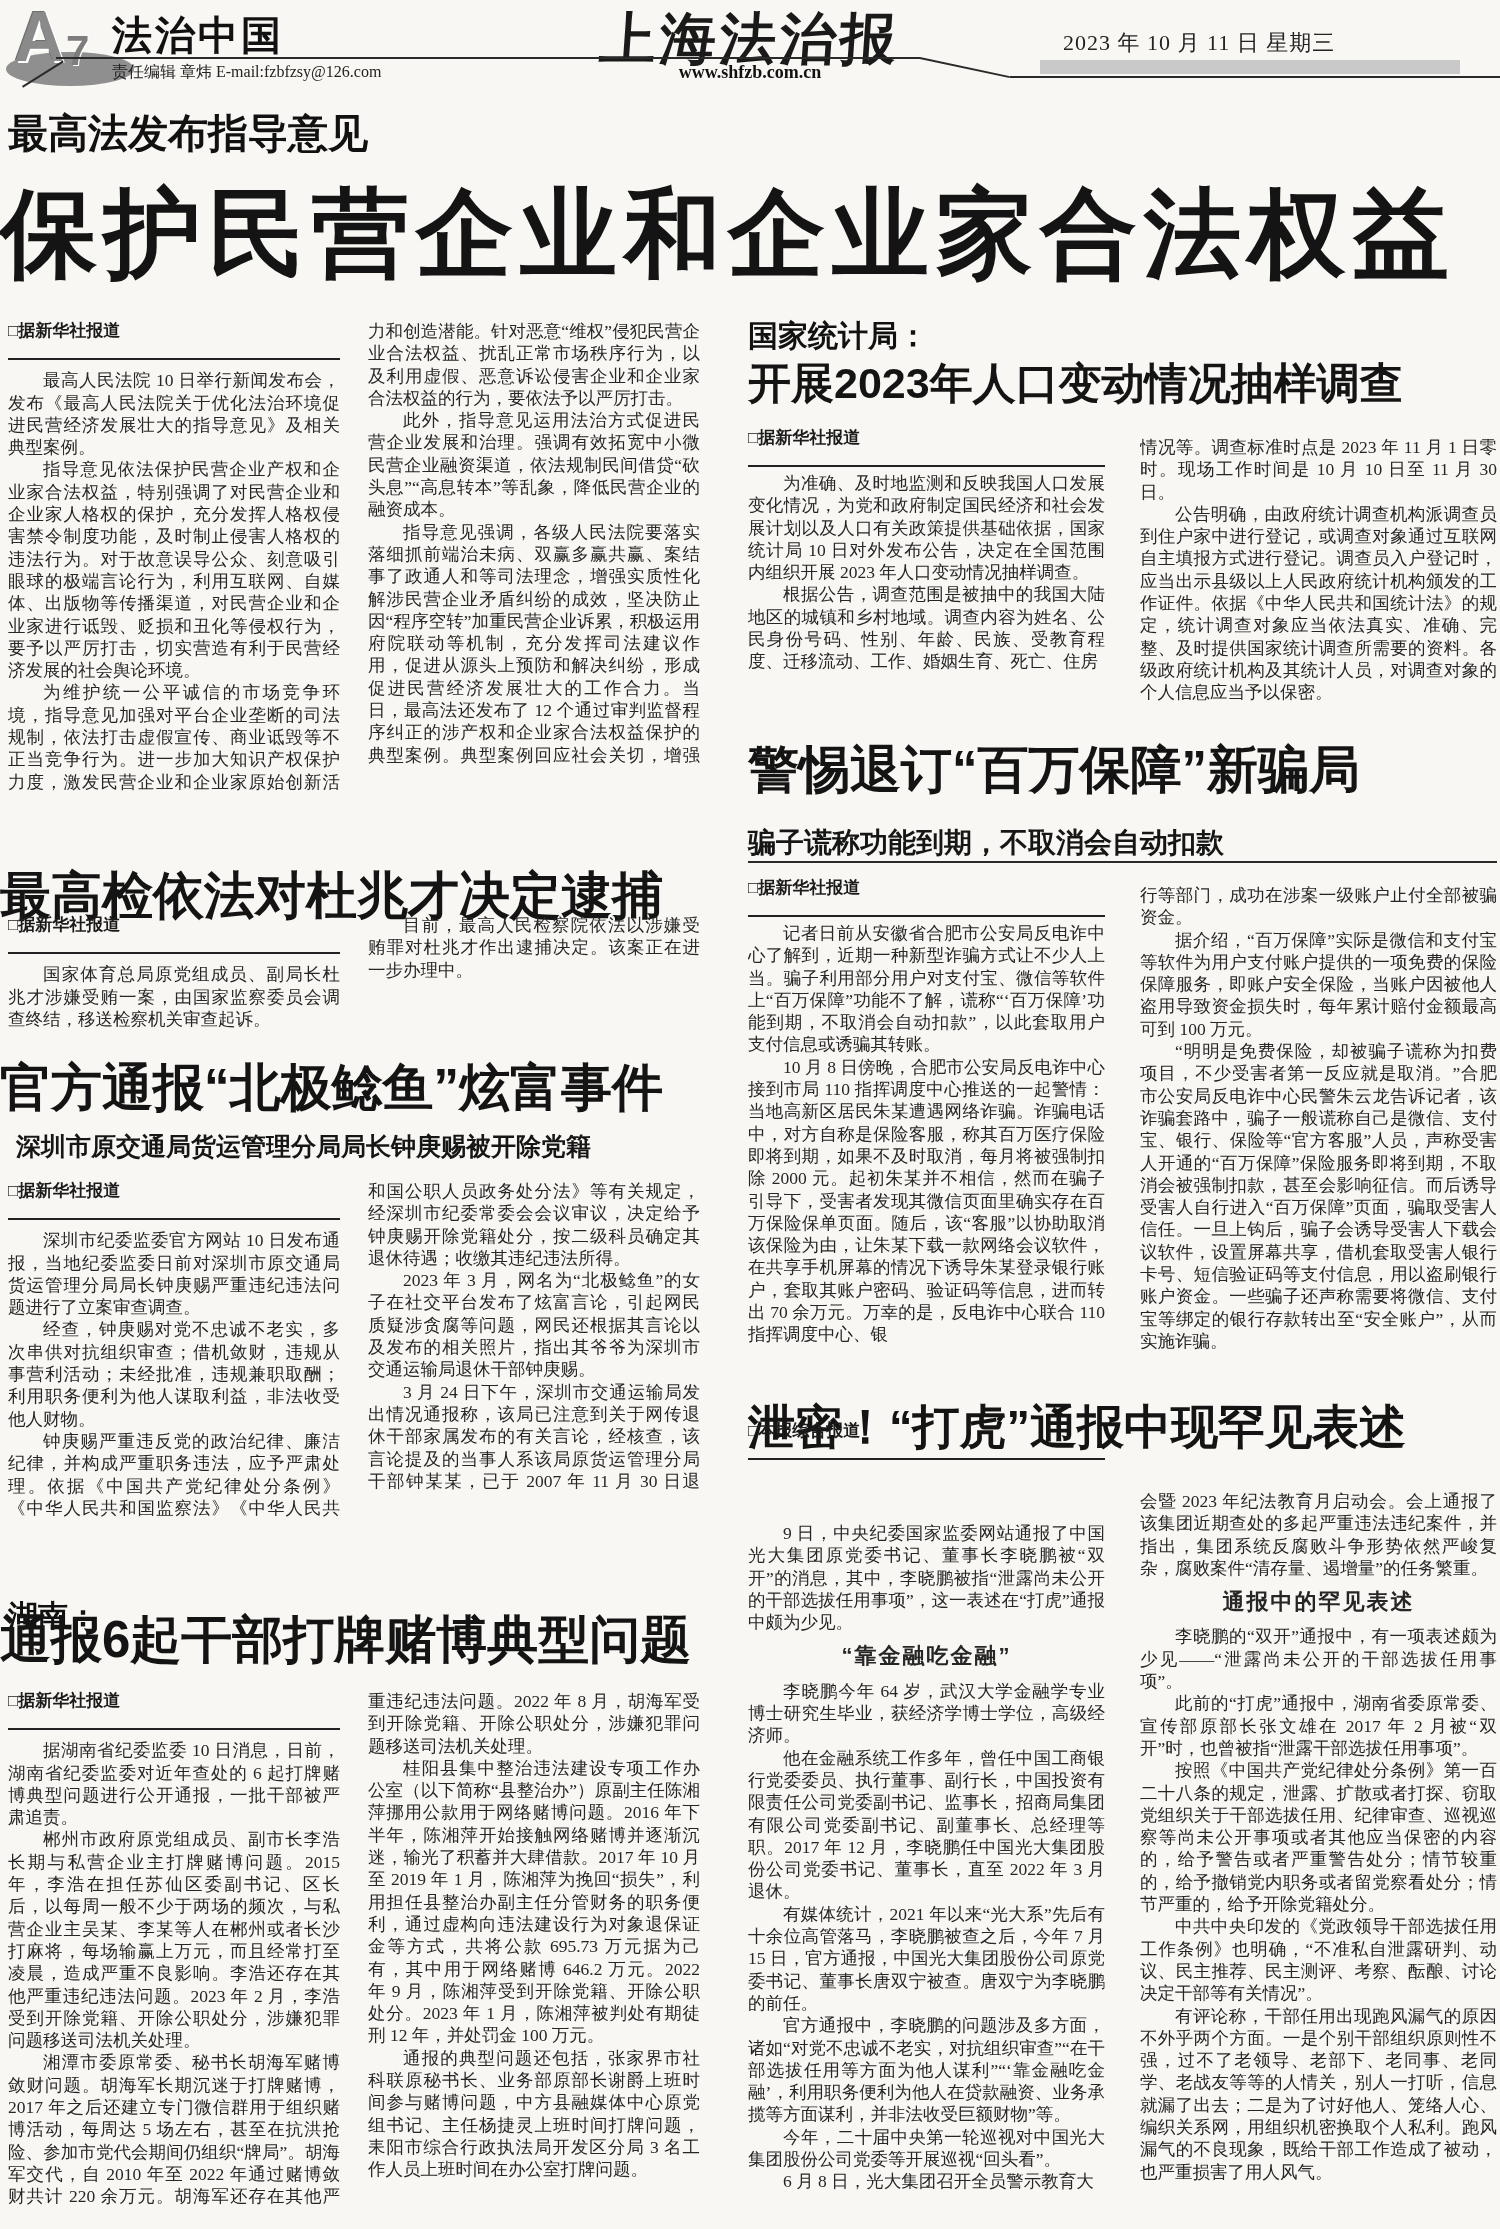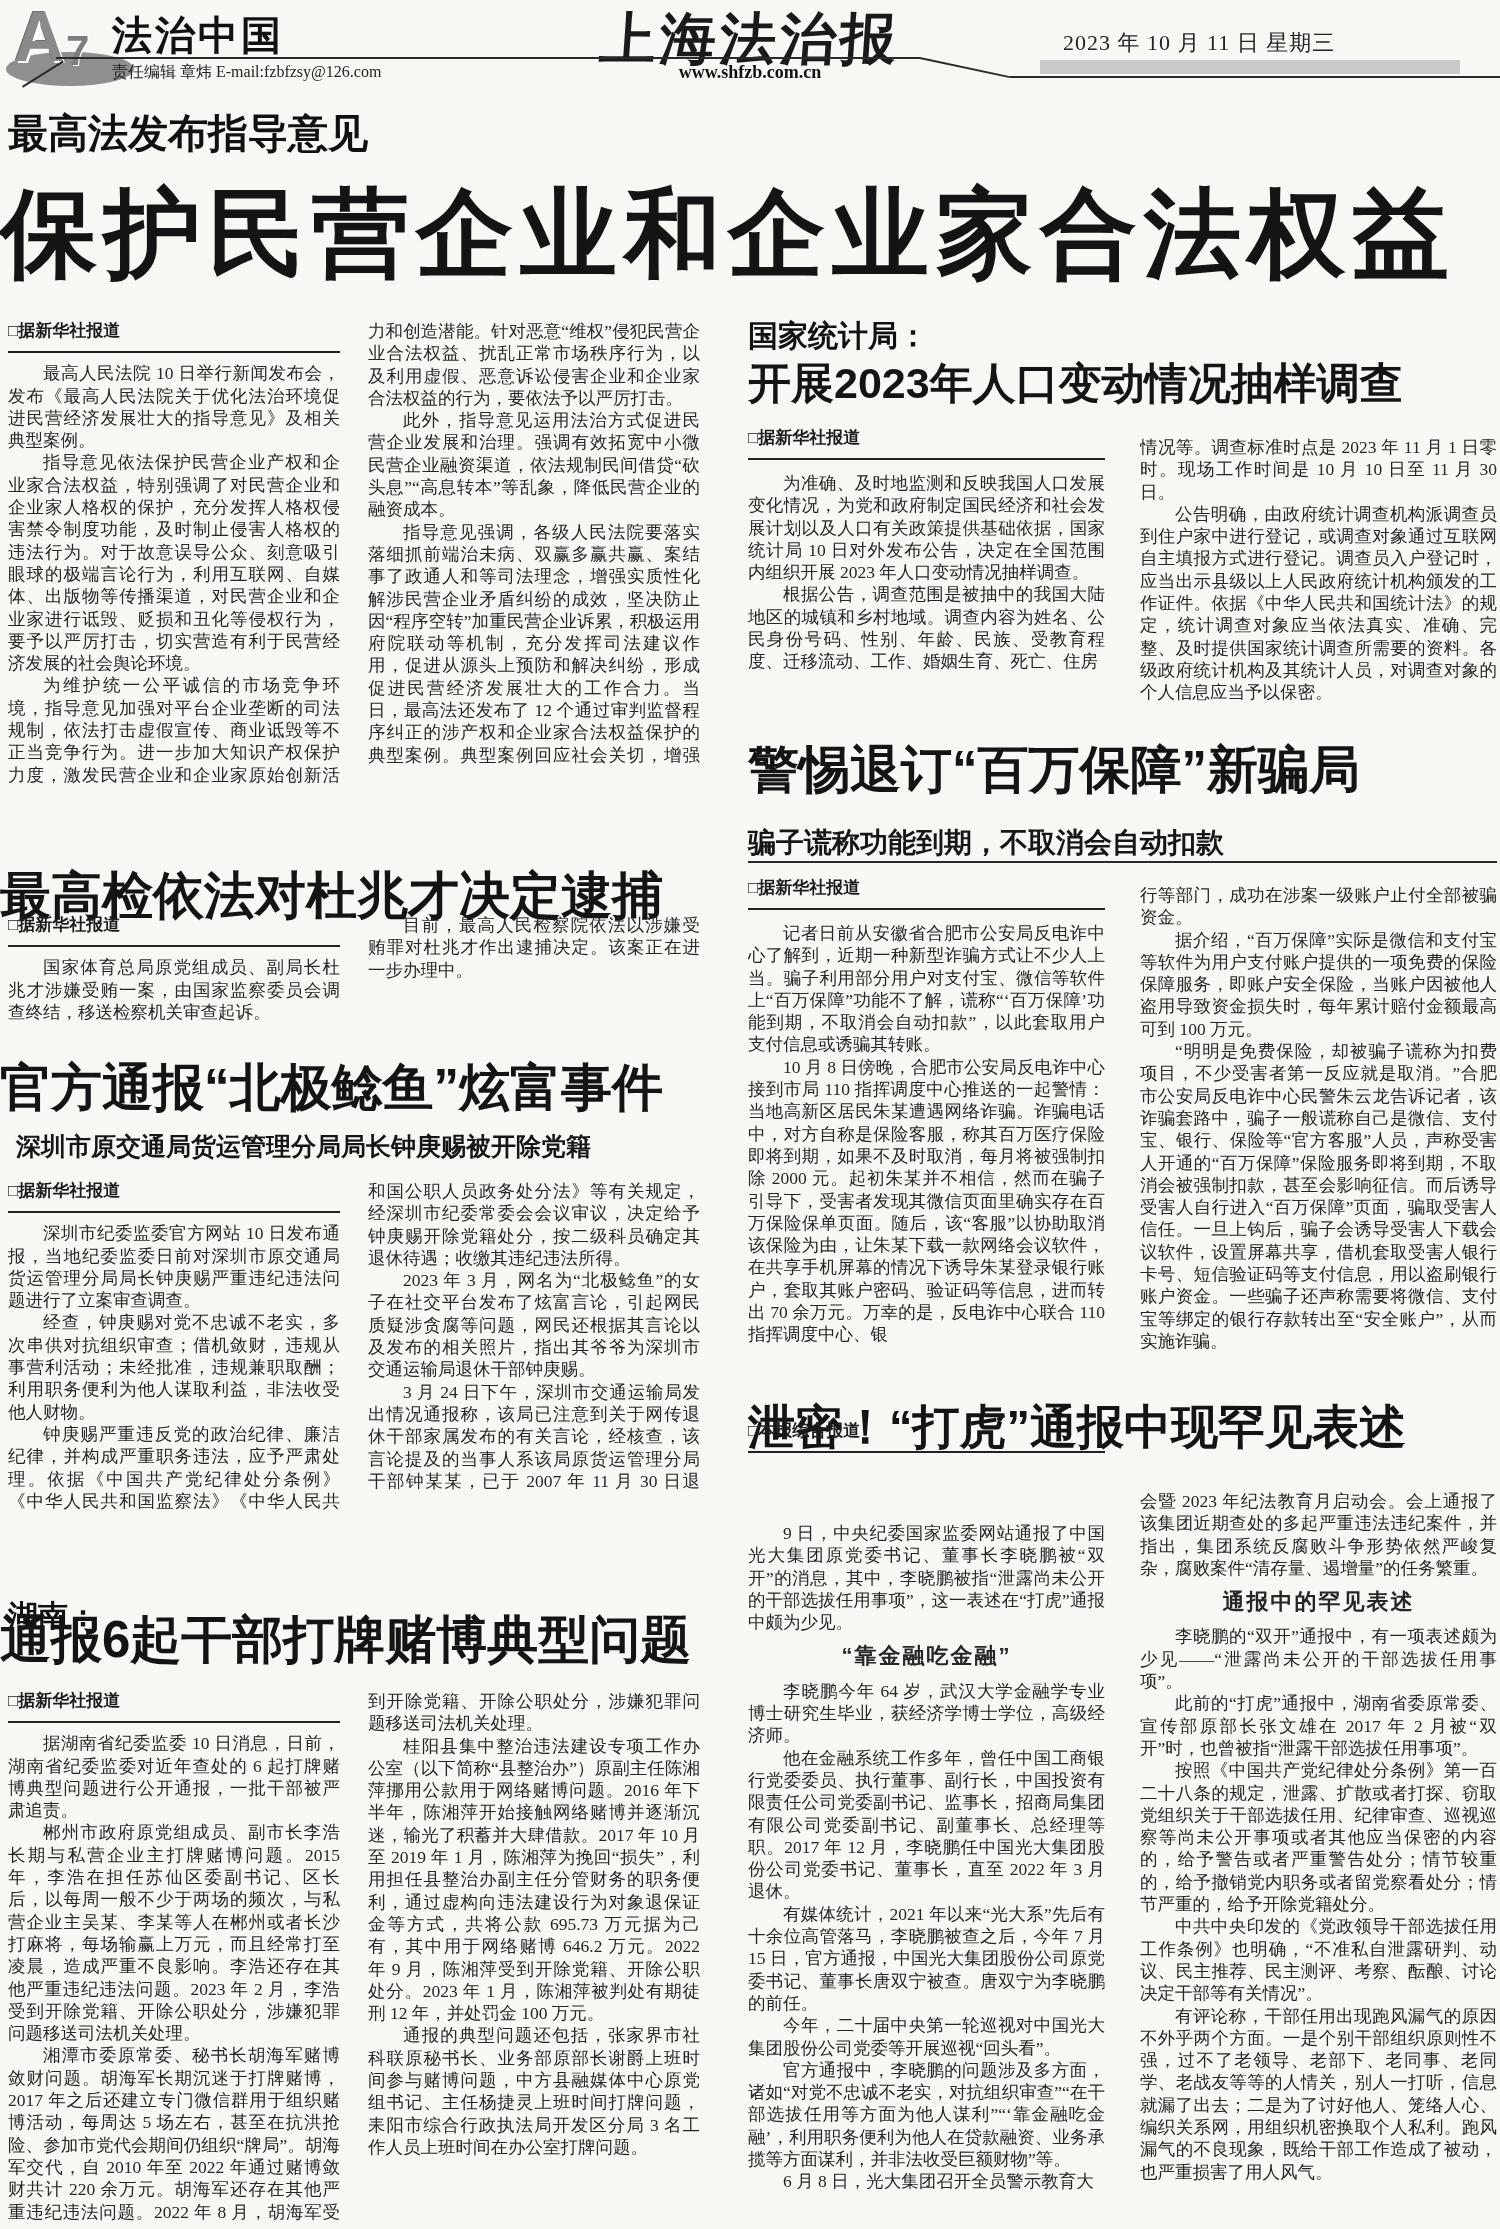--- a/index.html
+++ b/index.html
@@ -20,21 +20,21 @@
   .website{position:absolute;left:0;right:0;top:62px;text-align:center;font-weight:700;font-size:18px;color:#111;}
   .page-date{position:absolute;left:1063px;top:28px;font-size:22px;color:#222;letter-spacing:1px;}
   .date-bar{position:absolute;left:1040px;top:60px;width:420px;height:14px;background:#c9c9c9;}
   .hrule{position:absolute;background:#2a2a2a;}
   .diag{position:absolute;background:#2a2a2a;transform-origin:left top;}
   
   .kicker{font-family:"Liberation Sans",sans-serif;font-weight:900;color:#111;white-space:nowrap;}
   .headline{font-family:"Liberation Sans",sans-serif;font-weight:900;color:#141414;white-space:nowrap;line-height:1.08;}
   .subtitle{font-family:"Liberation Sans",sans-serif;font-weight:700;color:#161616;white-space:nowrap;}
   .byline,.byline-in{font-family:"Liberation Sans",sans-serif;font-weight:700;font-size:17px;color:#1b1b1b;
-          border-bottom:2px solid #222;padding-bottom:9px;}
+          border-bottom:2px solid #222;padding-bottom:16px;}
   .byline-in{margin-bottom:9px;}
   .bodytext{font-size:17.5px;line-height:22.3px;color:#262626;overflow:hidden;}
   .cols2{column-count:2;column-gap:28px;column-fill:auto;}
   .para{margin:0;text-indent:2em;text-align:justify;}
   .para.noindent{text-indent:0;}
   .para.subhead{text-indent:0;text-align:center;font-family:"Liberation Sans",sans-serif;
                 font-weight:700;font-size:22px;margin:12px 0;letter-spacing:2px;}
 </style>
 </head>
 <body>
@@ -104,22 +104,22 @@
 
   <div>
     <div class="abs headline" style="left:748px;top:1402px;font-size:47px;">泄密！“打虎”通报中现罕见表述</div>
     <div class="abs byline" style="left:748px;top:1419px;width:357px;">□本报综合报道</div>
     <div class="abs bodytext" style="left:748px;top:1522px;width:357px;height:707px;">
         <p class="para">9 日，中央纪委国家监委网站通报了中国光大集团原党委书记、董事长李晓鹏被“双开”的消息，其中，李晓鹏被指“泄露尚未公开的干部选拔任用事项”，这一表述在“打虎”通报中颇为少见。</p>
         <p class="para subhead">“靠金融吃金融”</p>
         <p class="para">李晓鹏今年 64 岁，武汉大学金融学专业博士研究生毕业，获经济学博士学位，高级经济师。</p>
         <p class="para">他在金融系统工作多年，曾任中国工商银行党委委员、执行董事、副行长，中国投资有限责任公司党委副书记、监事长，招商局集团有限公司党委副书记、副董事长、总经理等职。2017 年 12 月，李晓鹏任中国光大集团股份公司党委书记、董事长，直至 2022 年 3 月退休。</p>
         <p class="para">有媒体统计，2021 年以来“光大系”先后有十余位高管落马，李晓鹏被查之后，今年 7 月 15 日，官方通报，中国光大集团股份公司原党委书记、董事长唐双宁被查。唐双宁为李晓鹏的前任。</p>
+        <p class="para">官方通报中，李晓鹏的问题涉及多方面，诸如“对党不忠诚不老实，对抗组织审查”“在干部选拔任用等方面为他人谋利”“‘靠金融吃金融’，利用职务便利为他人在贷款融资、业务承揽等方面谋利，并非法收受巨额财物”等。</p>
         <p class="para">今年，二十届中央第一轮巡视对中国光大集团股份公司党委等开展巡视“回头看”。</p>
-        <p class="para">官方通报中，李晓鹏的问题涉及多方面，诸如“对党不忠诚不老实，对抗组织审查”“在干部选拔任用等方面为他人谋利”“‘靠金融吃金融’，利用职务便利为他人在贷款融资、业务承揽等方面谋利，并非法收受巨额财物”等。</p>
         <p class="para">6 月 8 日，光大集团召开全员警示教育大</p>
       </div>
     <div class="abs bodytext" style="left:1140px;top:1490px;width:357px;height:739px;">
         <p class="para noindent">会暨 2023 年纪法教育月启动会。会上通报了该集团近期查处的多起严重违法违纪案件，并指出，集团系统反腐败斗争形势依然严峻复杂，腐败案件“清存量、遏增量”的任务繁重。</p>
         <p class="para subhead">通报中的罕见表述</p>
         <p class="para">李晓鹏的“双开”通报中，有一项表述颇为少见——“泄露尚未公开的干部选拔任用事项”。</p>
         <p class="para">此前的“打虎”通报中，湖南省委原常委、宣传部原部长张文雄在 2017 年 2 月被“双开”时，也曾被指“泄露干部选拔任用事项”。</p>
         <p class="para">按照《中国共产党纪律处分条例》第一百二十八条的规定，泄露、扩散或者打探、窃取党组织关于干部选拔任用、纪律审查、巡视巡察等尚未公开事项或者其他应当保密的内容的，给予警告或者严重警告处分；情节较重的，给予撤销党内职务或者留党察看处分；情节严重的，给予开除党籍处分。</p>
         <p class="para">中共中央印发的《党政领导干部选拔任用工作条例》也明确，“不准私自泄露研判、动议、民主推荐、民主测评、考察、酝酿、讨论决定干部等有关情况”。</p>
         <p class="para">有评论称，干部任用出现跑风漏气的原因不外乎两个方面。一是个别干部组织原则性不强，过不了老领导、老部下、老同事、老同学、老战友等等的人情关，别人一打听，信息就漏了出去；二是为了讨好他人、笼络人心、编织关系网，用组织机密换取个人私利。跑风漏气的不良现象，既给干部工作造成了被动，也严重损害了用人风气。</p>

